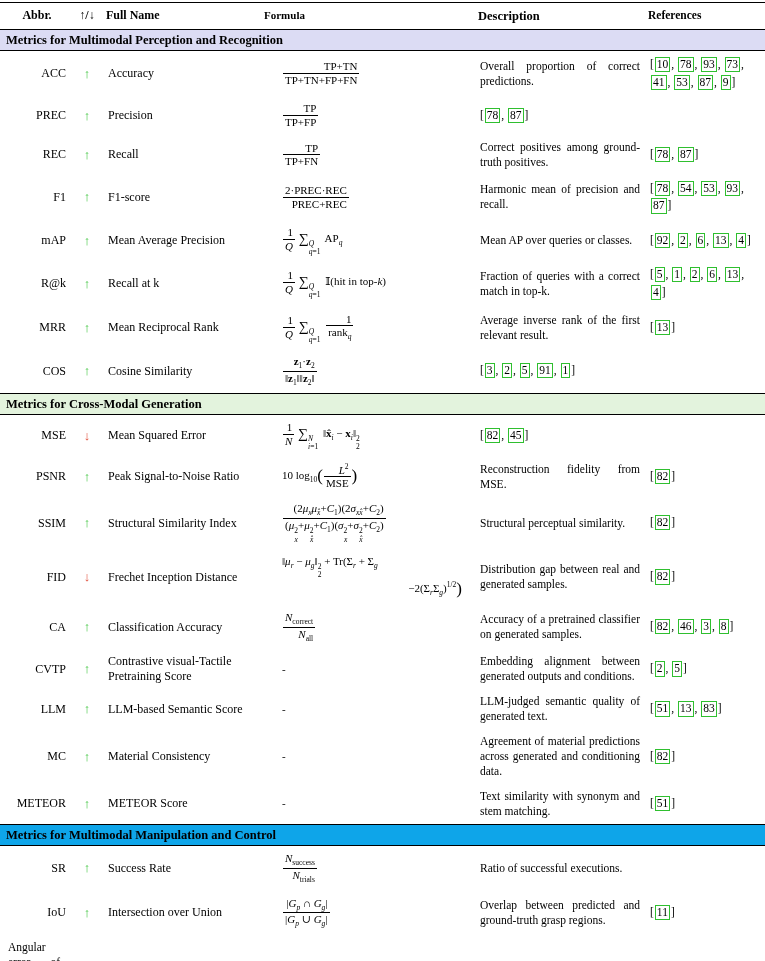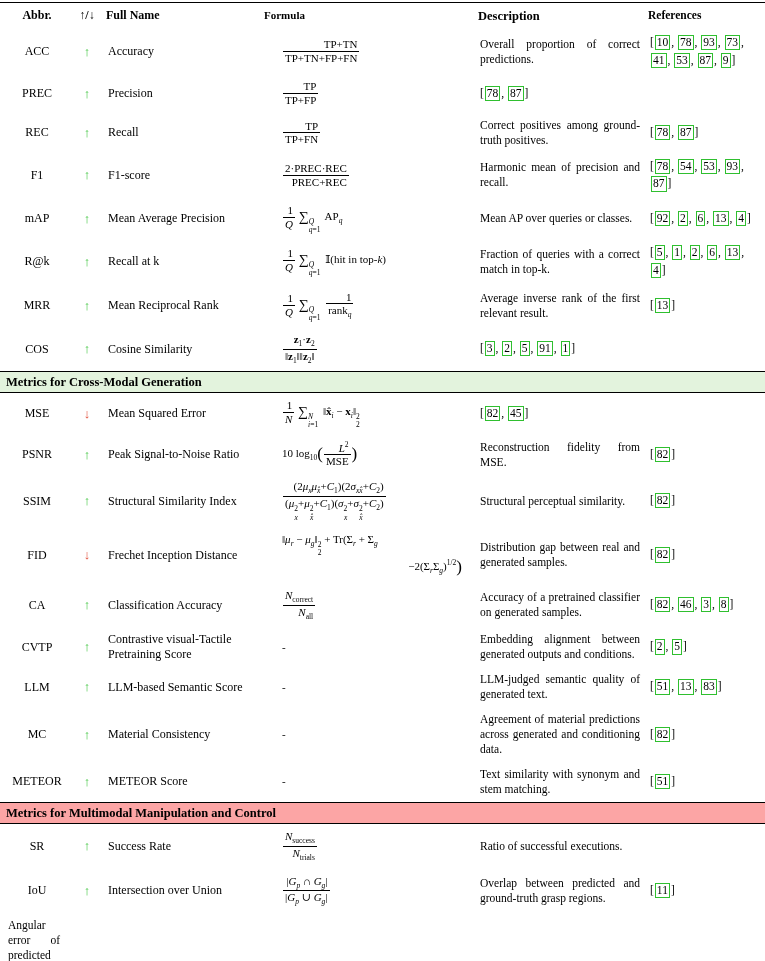--- a/index.html
+++ b/index.html
@@ -12,21 +12,21 @@
   }
   .tbl { border-top: 1.7px solid #000; border-bottom: 1px solid #000; }
   .tblhead, .row {
     display: grid;
     grid-template-columns: 62px 38px 156px 216px 170px 1fr;
     padding: 0 6px; align-items: center;
   }
   .tblhead { padding-top: 4px; padding-bottom: 4px; font-weight: bold; font-size: 12.5px; }
   .hc.formula, .hc.desc, .hc.refs, .hc.name { text-align: left; padding-left: 0; }
   .cell { padding: 0 2px; }
-  .abbr { text-align: center; font-size: 12px; }
+  .abbr { text-align: right; font-size: 12px; }
   .hc.abbr { text-align: center; }
   .arrow { text-align: center; font-size: 13px; font-weight: bold; }
   .hc.arrow { font-weight: bold; font-size: 12px; }
   .name { font-size: 12px; padding-right: 6px; line-height: 1.25; }
   .formula { font-size: 11px; padding-left: 20px; line-height: 1.2; }
   .desc { text-align: justify; line-height: 1.3; padding-right: 8px; }
   .refs { line-height: 1.55; font-size: 11.5px; }
   .band {
     font-weight: bold; font-size: 12.5px; padding: 3px 6px 2px 6px;
     border-top: 1px solid #000; border-bottom: 1.7px solid #000;
@@ -56,20 +56,21 @@
   <div class="tbl">
     <div class="tblhead">
       <div class="cell abbr hc">Abbr.</div>
       <div class="cell arrow hc">↑/↓</div>
       <div class="cell name hc">Full Name</div>
       <div class="cell formula hc" style="padding-left:2px;">Formula</div>
       <div class="cell desc hc" style="text-align:left;">Description</div>
       <div class="cell refs hc">References</div>
     </div>
     <div>
+        <div class="band" style="background: rgb(220, 220, 244);">Metrics for Multimodal Perception and Recognition</div>
         <div class="row">
           <div class="cell abbr">ACC</div>
           <div class="cell arrow" style="color: rgb(63, 196, 63);">↑</div>
           <div class="cell name">Accuracy</div>
           <div class="cell formula"><span class="fr">
               <span class="fn">TP+TN</span>
               <span class="fd">TP+TN+FP+FN</span>
             </span></div>
           <div class="cell desc">Overall proportion of correct predictions.</div>
           <div class="cell refs">[<div class="refbox">10</div>, <div class="refbox">78</div>, <div class="refbox">93</div>, <div class="refbox">73</div>, <div class="refbox">41</div>, <div class="refbox">53</div>, <div class="refbox">87</div>, <div class="refbox">9</div>]</div>
@@ -259,21 +260,21 @@
           <div class="cell refs">[<div class="refbox">82</div>]</div>
         </div>
         <div class="row">
           <div class="cell abbr">METEOR</div>
           <div class="cell arrow" style="color: rgb(63, 196, 63);">↑</div>
           <div class="cell name">METEOR Score</div>
           <div class="cell formula">-</div>
           <div class="cell desc">Text similarity with synonym and stem matching.</div>
           <div class="cell refs">[<div class="refbox">51</div>]</div>
         </div>
-        <div class="band" style="background: #fca5a5;">Metrics for Multimodal Manipulation and Control</div>
+        <div class="band" style="background: #0ea5e9;">Metrics for Multimodal Manipulation and Control</div>
         <div class="row">
           <div class="cell abbr">SR</div>
           <div class="cell arrow" style="color: rgb(63, 196, 63);">↑</div>
           <div class="cell name">Success Rate</div>
           <div class="cell formula"><span class="fr">
               <span class="fn"><i>N</i><sub>success</sub></span>
               <span class="fd"><i>N</i><sub>trials</sub></span>
             </span></div>
           <div class="cell desc">Ratio of successful executions.</div>
         </div>

